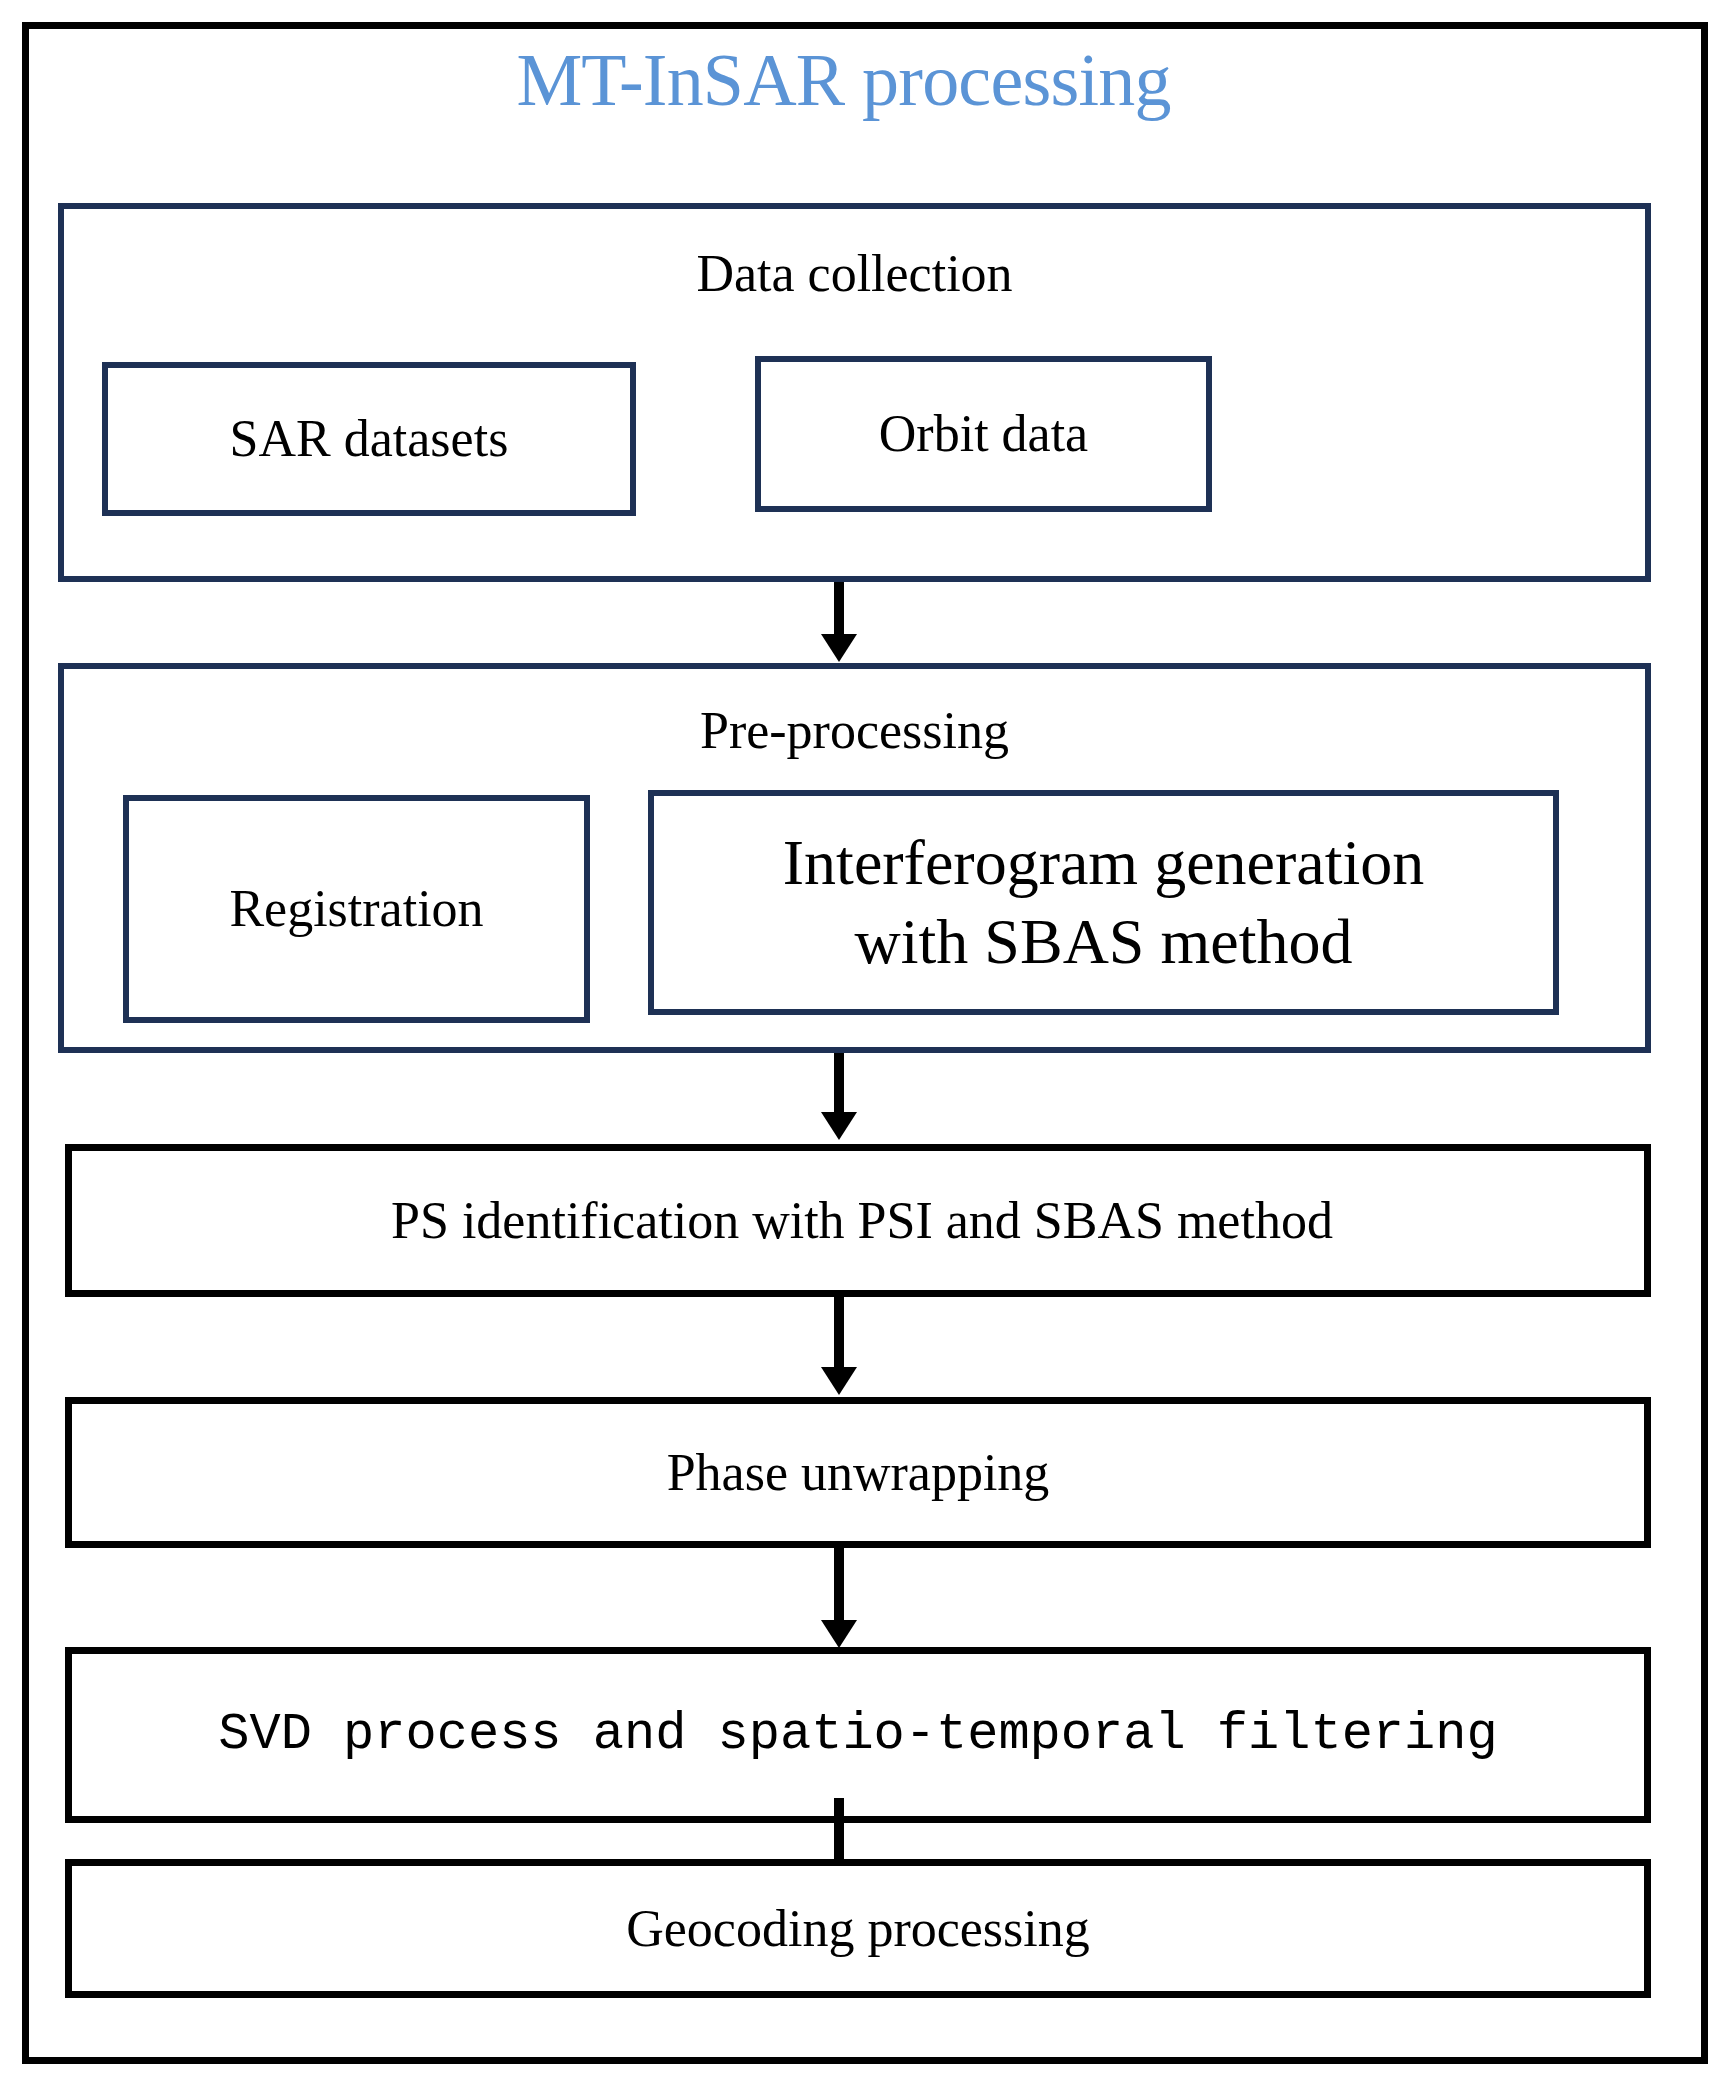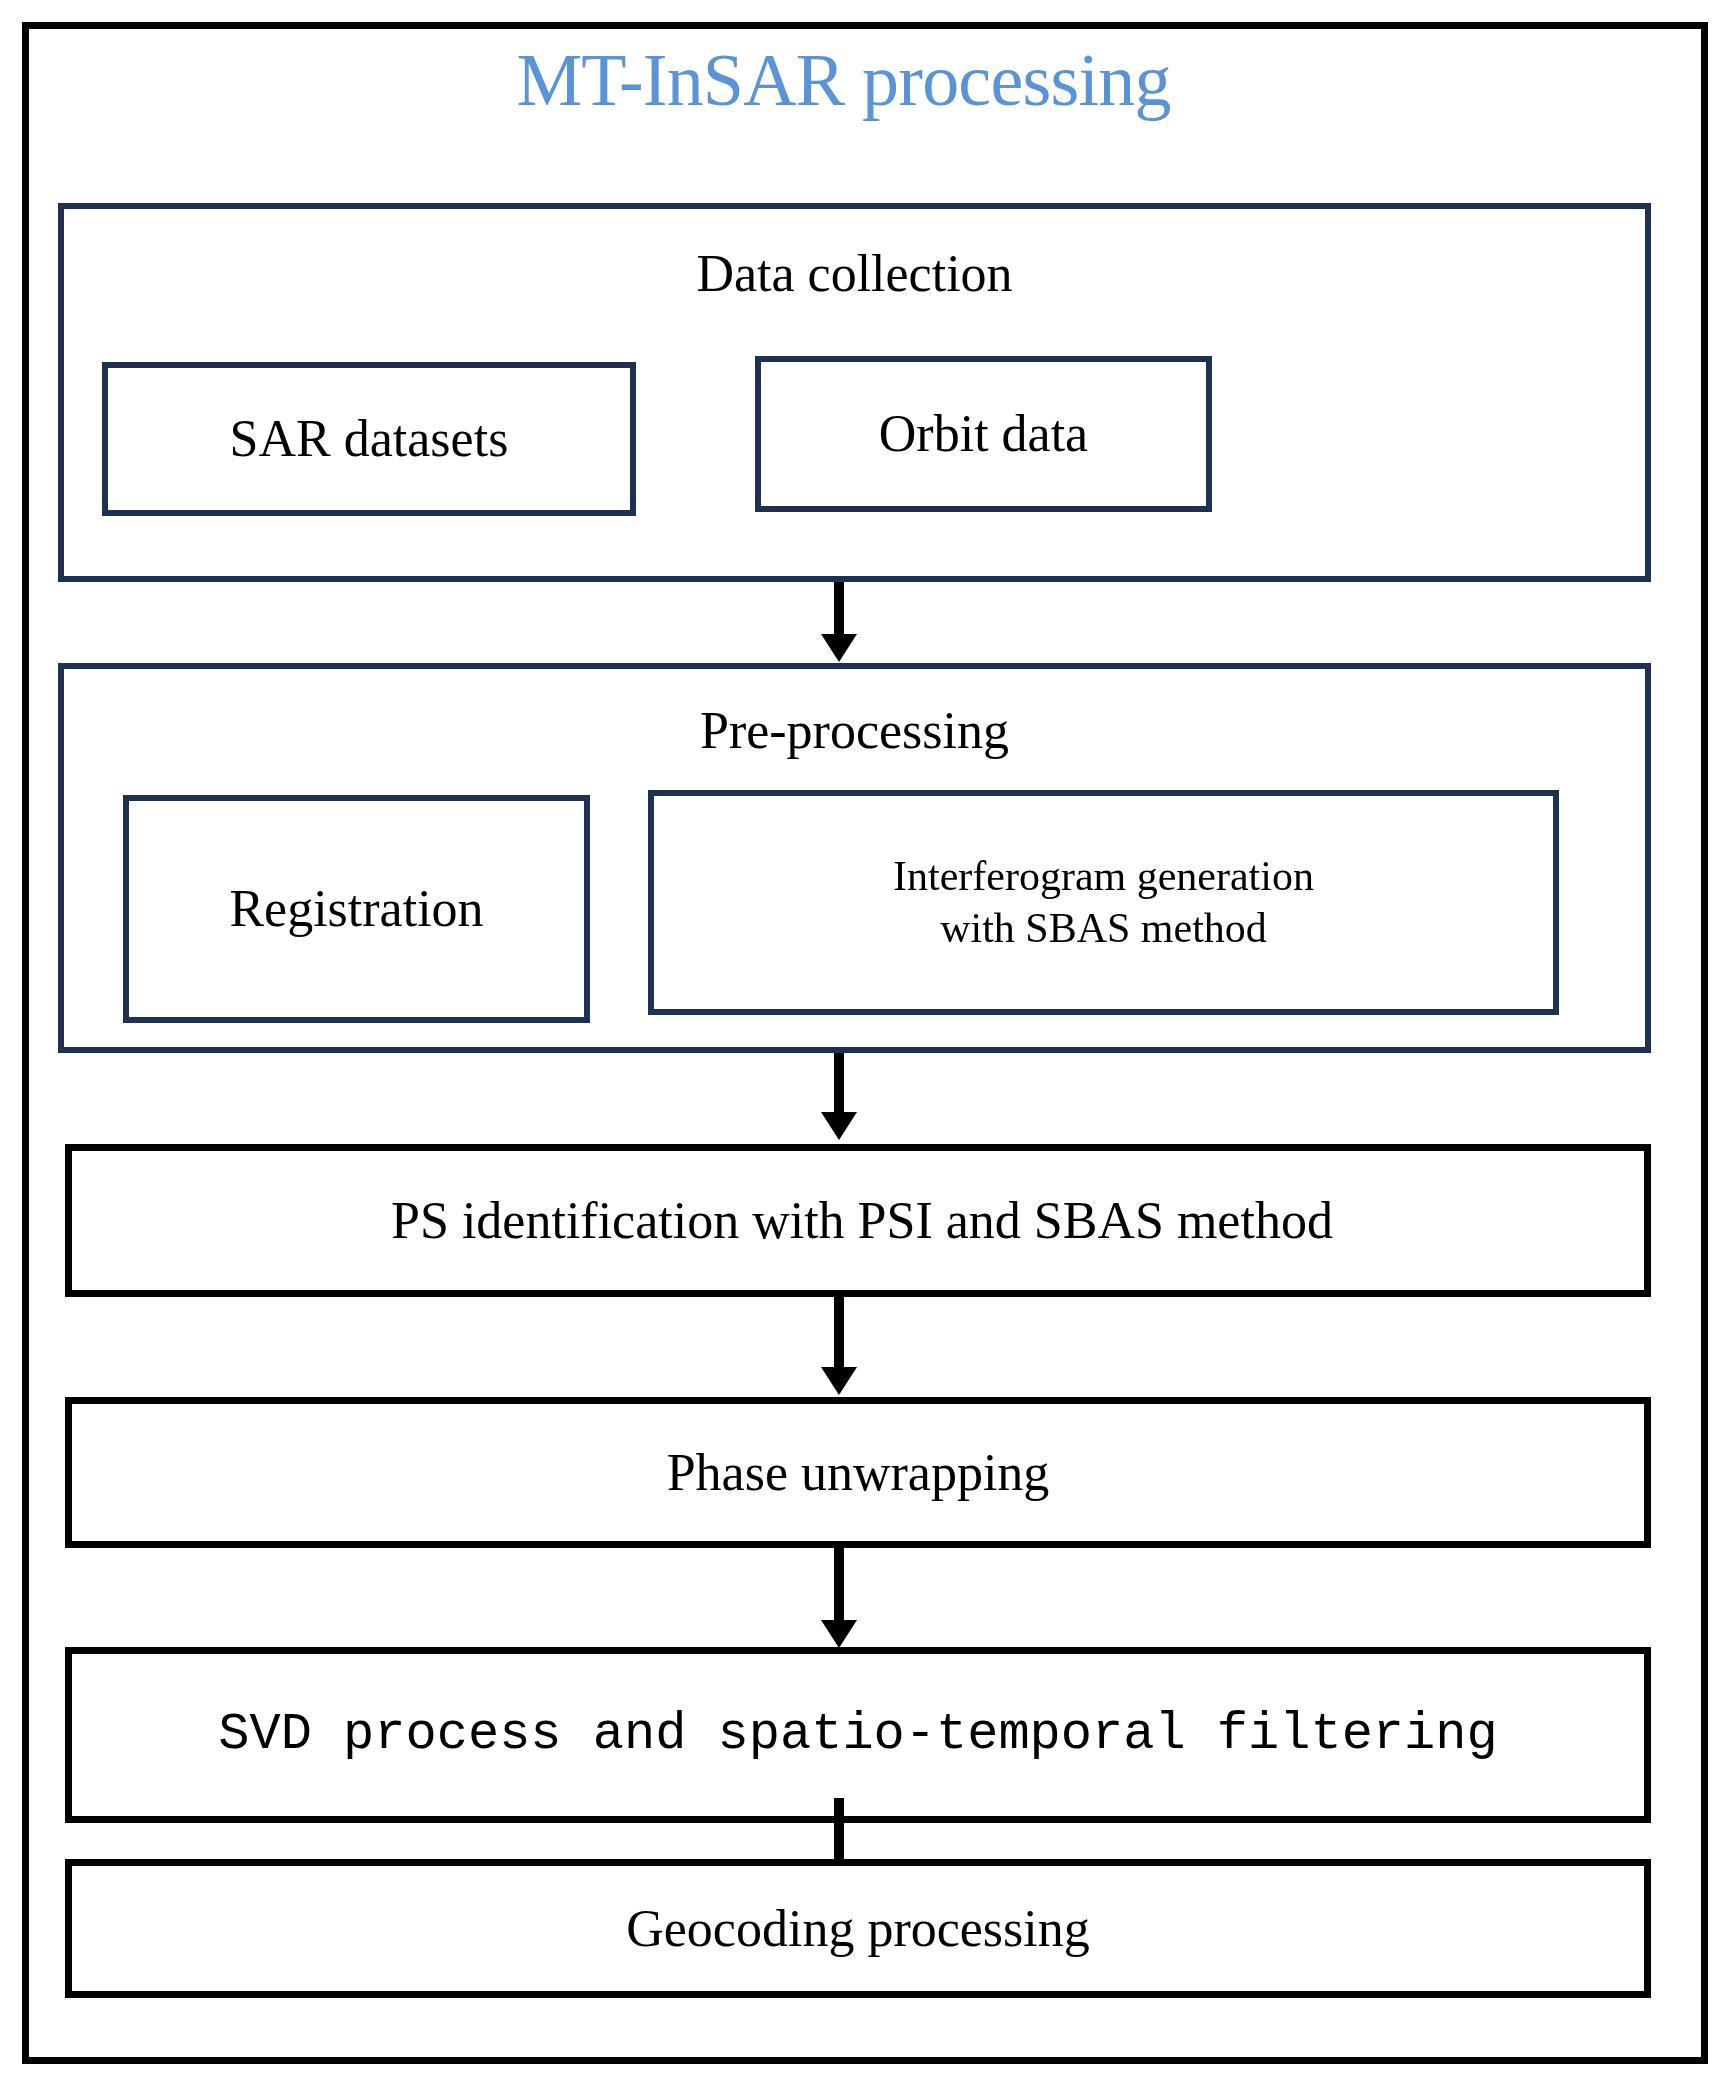--- a/index.html
+++ b/index.html
@@ -79,21 +79,21 @@
     white-space: nowrap;
   }
 
   .box-text {
     font-size: 52px;
     line-height: 1.15;
     color: #000000;
     padding: 0 8.4px;
   }
   .box-text.two-line {
-    font-size: 42px;
+    font-size: 64px;
     line-height: 1.22;
   }
 
   
   .arrow {
     position: absolute;
     width: 10px;
     background: #000000;
   }
   .arrow-head {

